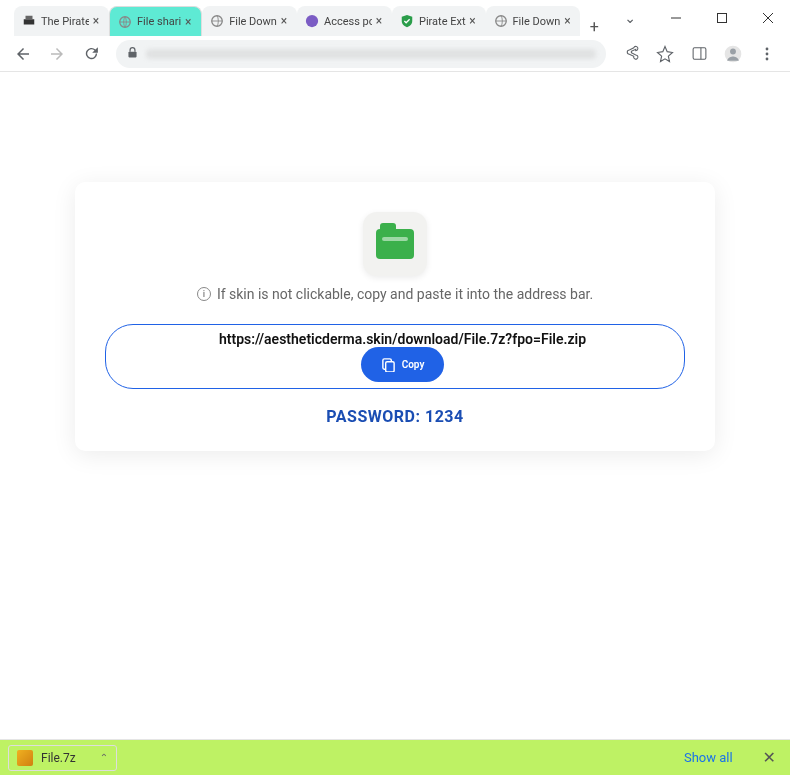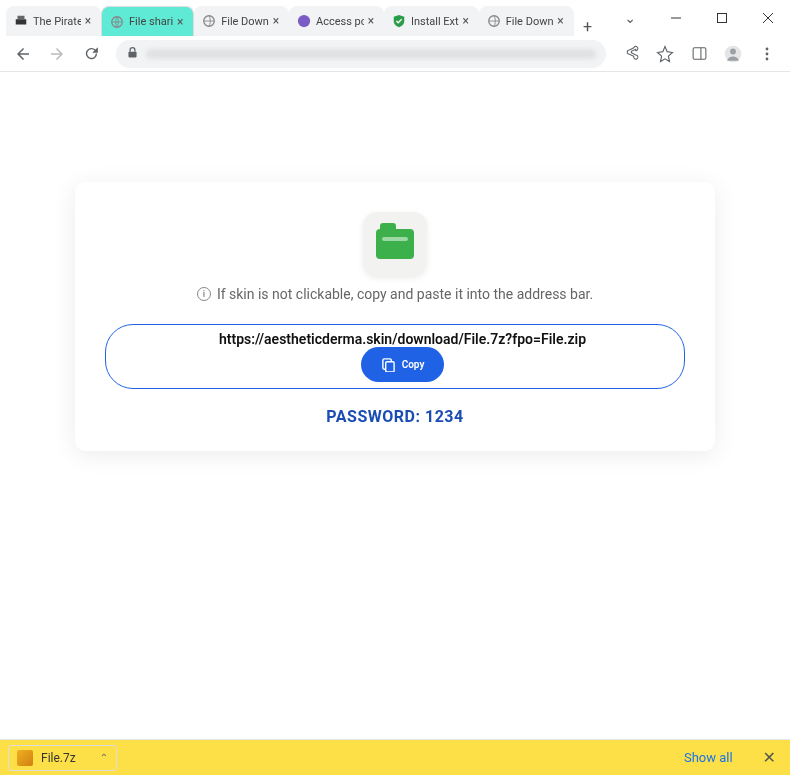--- a/index.html
+++ b/index.html
@@ -1,19 +1,19 @@
 <!DOCTYPE html>
 <html><head>
 <meta charset="utf-8">
 <style>
 * { margin: 0; padding: 0; box-sizing: border-box; font-family: -apple-system, BlinkMacSystemFont, "Segoe UI", Roboto, Arial, sans-serif; }
 body { width: 790px; height: 775px; background: #fff; overflow: hidden; }
 
 .titlebar { height: 36px; background: #fff; display: flex; align-items: stretch; border-bottom: 0; }
-.tabs { display: flex; flex: 1; align-items: flex-end; padding-left: 6px; padding-top: 6px; gap: 0; }
+.tabs { display: flex; flex: 1; align-items: flex-end; padding-left: 14px; padding-top: 6px; gap: 0; }
 .tab { display: flex; align-items: center; height: 30px; padding: 0 6px 0 8px; font-size: 11px; color: #444; border-radius: 8px 8px 0 0; max-width: 95px; min-width: 80px; position: relative; cursor: pointer; }
 .tab.active { background: #5eead4; border: 1px solid #ddd; border-bottom: none; }
 .tab:not(.active) { background: #f1f3f4; }
 .tab-favicon { width: 14px; height: 14px; margin-right: 5px; flex-shrink: 0; display: flex; align-items: center; justify-content: center; }
 .tab-title { flex: 1; overflow: hidden; white-space: nowrap; text-overflow: clip; }
 .tab-close { width: 14px; height: 14px; display: flex; align-items: center; justify-content: center; font-size: 12px; color: #555; cursor: pointer; }
 .newtab { width: 28px; display: flex; align-items: center; justify-content: center; font-size: 16px; color: #555; cursor: pointer; }
 .window-controls { display: flex; align-items: center; padding-right: 8px; gap: 18px; }
 .wc { width: 28px; height: 28px; display: flex; align-items: center; justify-content: center; color: #444; cursor: pointer; }
 .chev { font-size: 14px; color: #5f6368; margin-right: 8px; }
@@ -35,21 +35,21 @@
 .heading { font-size: 23px; font-weight: 700; color: #111; margin-bottom: 16px; }
 .hint { color: #666; font-size: 14px; margin-bottom: 22px; display: flex; align-items: center; justify-content: center; gap: 6px; }
 .hint-icon { width: 14px; height: 14px; border: 1.5px solid #888; border-radius: 50%; display: inline-flex; align-items: center; justify-content: center; font-size: 9px; color: #888; font-weight: 600; }
 .link-row { display: flex; align-items: center; border: 1.5px solid #2062e6; border-radius: 28px; padding: 6px 7px 6px 22px; margin-bottom: 18px; flex-direction: column; }
 .link-text { flex: 1; text-align: left; font-size: 14px; color: #111; font-weight: 600; overflow: hidden; white-space: nowrap; }
 .copy-btn { background: #2062e6; color: #fff; border: none; border-radius: 22px; padding: 10px 20px; font-size: 10px; font-weight: 600; display: flex; align-items: center; gap: 6px; cursor: pointer; }
 .password { color: #1a4db3; font-weight: 700; font-size: 16px; letter-spacing: 0.5px; }
 .wm-dot1 { position: absolute; top: 230px; left: 100px; width: 20px; height: 20px; background: rgba(255,60,60,0.04); border-radius: 50%; }
 .wm-dot2 { position: absolute; top: 270px; left: 120px; width: 14px; height: 14px; background: rgba(255,60,60,0.04); border-radius: 50%; }
 
-.download-bar { position: absolute; bottom: 0; left: 0; right: 0; height: 36px; background: #fde047; border-top: 1px solid #e5e5e5; display: flex; align-items: center; padding: 0 8px; }
+.download-bar { position: absolute; bottom: 0; left: 0; right: 0; height: 36px; background: #bef264; border-top: 1px solid #e5e5e5; display: flex; align-items: center; padding: 0 8px; }
 .dl-item { display: flex; align-items: center; gap: 8px; padding: 4px 8px; border: 1px solid #ddd; border-radius: 3px; font-size: 12px; color: #333; cursor: pointer; }
 .dl-icon { width: 16px; height: 16px; background: linear-gradient(135deg,#f0b020,#d08010); border-radius: 2px; }
 .dl-caret { color: #666; margin-left: 16px; font-size: 10px; }
 .dl-spacer { flex: 1; }
 .show-all { color: #1a73e8; font-size: 13px; cursor: pointer; margin-right: 24px; }
 .dl-close { color: #555; cursor: pointer; padding: 4px 6px; }
 </style>
 </head>
 <body>
 
@@ -94,21 +94,21 @@
       <span class="tab-title">Access po</span>
       <span class="tab-close">×</span>
     </div>
     <div class="tab">
       <span class="tab-favicon">
         <svg width="14" height="14" viewBox="0 0 16 16">
             <path d="M8 1l6 2v5c0 4-3 6-6 7-3-1-6-3-6-7V3z" fill="#2a9d4a"></path>
             <path d="M5 8l2 2 4-4" stroke="#fff" stroke-width="1.5" fill="none"></path>
           </svg>
       </span>
-      <span class="tab-title">Install Ext</span>
+      <span class="tab-title">Pirate Ext</span>
       <span class="tab-close">×</span>
     </div>
     <div class="tab">
       <span class="tab-favicon">
         <svg width="14" height="14" viewBox="0 0 16 16">
             <circle cx="8" cy="8" r="6" fill="none" stroke="#888" stroke-width="1.5"></circle>
             <path d="M2 8h12M8 2c2 2 2 10 0 12" stroke="#888" stroke-width="1" fill="none"></path>
           </svg>
       </span>
       <span class="tab-title">File Down</span>

